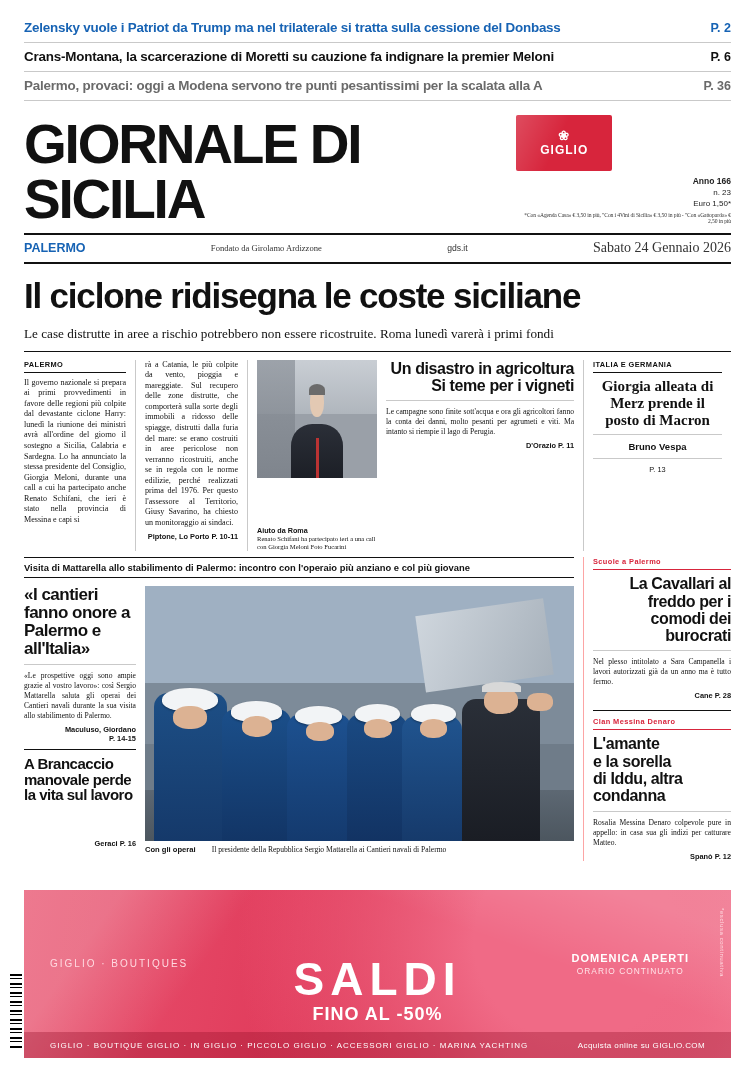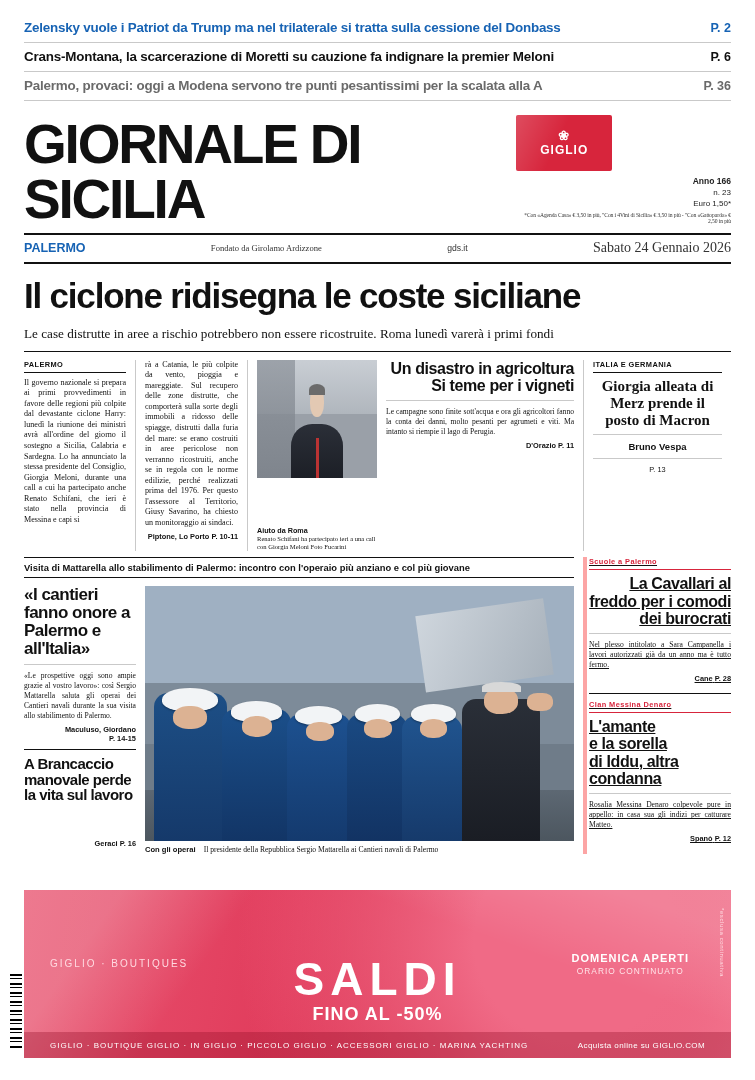--- a/index.html
+++ b/index.html
@@ -116,21 +116,21 @@
   .ph1 .wall2 { position:absolute; left:0; width:32%; top:0; bottom:0; background:linear-gradient(#8e949c,#767c84); opacity:.75;}
 
   
   .ph2 { background:linear-gradient(#9fb0c2 0 38%, #7d8b99 38% 62%, #6f7c89 62% 100%); }
   .ph2 .floor { position:absolute; left:0; right:0; bottom:0; height:20%; background:linear-gradient(#5d6873,#4c565f); }
   .ph2 .beam { position:absolute; right:6%; top:8%; width:30%; height:30%; background:linear-gradient(120deg,#cfd6dd,#a7b1bb); transform:rotate(-8deg); }
   .ph2 .person { position:absolute; bottom:0; border-radius:14px 14px 0 0; }
   .ph2 .helmet { position:absolute; border-radius:50% 50% 42% 42%; background:#f2f4f6; box-shadow:0 1px 2px rgba(0,0,0,.35); }
   .ph2 .face { position:absolute; background:#dcb293; border-radius:45%; }
 
-  .cap-bar { display:flex; align-items:baseline; gap:8px; padding-top:4px; }
+  .cap-bar { display:flex; align-items:baseline; gap:16px; padding-top:4px; }
   .cap-lead { font-family:"Liberation Sans", sans-serif; font-weight:bold; font-size:7.6px; }
   .cap-text { font-size:7.6px; }
 
   .quote-head {
     font-family:"Liberation Sans", sans-serif; font-weight:bold;
     font-size:17px; line-height:1.05; letter-spacing:-0.5px;
   }
   .sec-title {
     font-family:"Liberation Sans", sans-serif; font-weight:bold;
     font-size:16px; line-height:1.08; letter-spacing:-0.4px;text-align:right;
@@ -330,21 +330,21 @@
             <div style="position:absolute; left:89%; top:42%; width:6%; height:7%; background:#dcb293; border-radius:40%;"></div>
           </div>
           <div class="cap-bar">
             <div class="cap-lead">Con gli operai</div>
             <div class="cap-text">Il presidente della Repubblica Sergio Mattarella ai Cantieri navali di Palermo</div>
           </div>
         </div>
       </div>
     </div>
 
-    <div style="border-left:4px solid #fca5a5; padding-left:2px;text-decoration:underline;">
+    <div style="border-left:1px solid #fca5a5; padding-left:9px;">
       <div class="kicker red">Scuole a Palermo</div>
       <div class="sec-title">La Cavallari al freddo per i comodi dei burocrati</div>
       <div class="rule-thin"></div>
       <div class="tiny">Nel plesso intitolato a Sara Campanella i lavori autorizzati già da un anno ma è tutto fermo.</div>
       <div class="byline">
         <span>Cane</span>
         <span class="pg">P. 28</span>
       </div>
 
       <div class="rule-dark" style="margin-top:10px;"></div>

